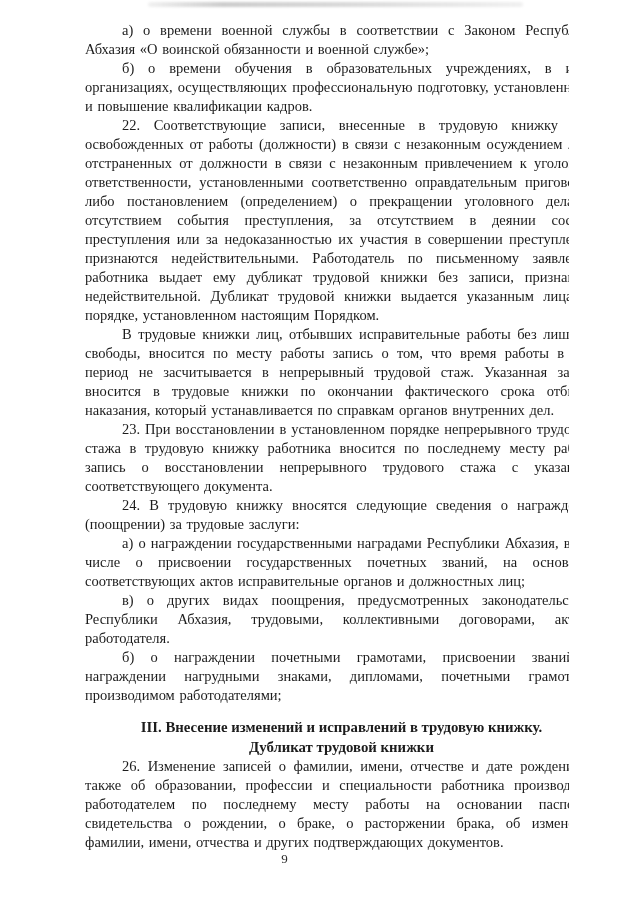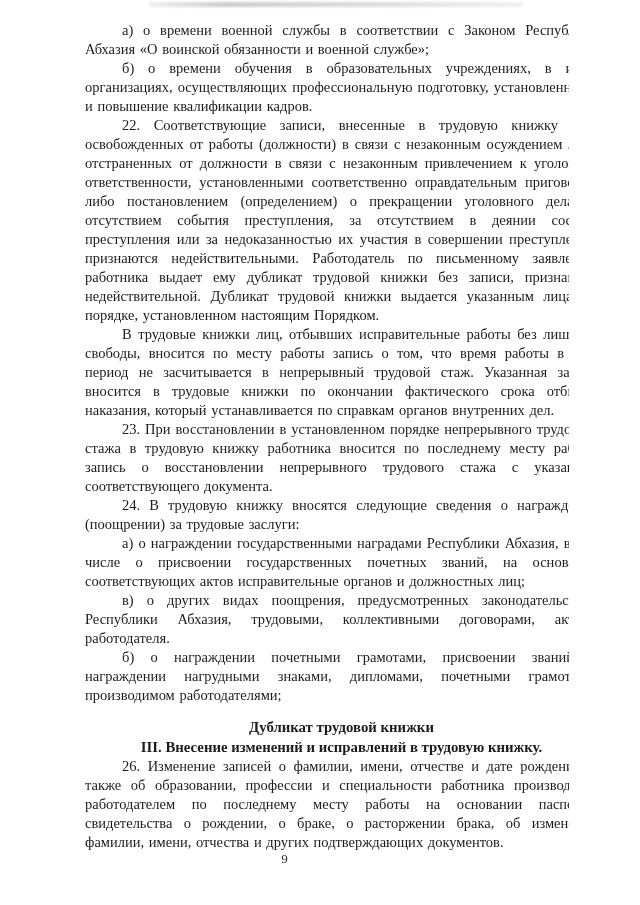--- a/index.html
+++ b/index.html
@@ -72,22 +72,22 @@
     <p>б) о времени обучения в образовательных учреждениях, в иных организациях, осуществляющих профессиональную подготовку, установленными и повышение квалификации кадров.</p>
     <p>22. Соответствующие записи, внесенные в трудовую книжку лиц, освобожденных от работы (должности) в связи с незаконным осуждением либо отстраненных от должности в связи с незаконным привлечением к уголовной ответственности, установленными соответственно оправдательным приговором либо постановлением (определением) о прекращении уголовного дела за отсутствием события преступления, за отсутствием в деянии состава преступления или за недоказанностью их участия в совершении преступления, признаются недействительными. Работодатель по письменному заявлению работника выдает ему дубликат трудовой книжки без записи, признанной недействительной. Дубликат трудовой книжки выдается указанным лицам в порядке, установленном настоящим Порядком.</p>
     <p>В трудовые книжки лиц, отбывших исправительные работы без лишения свободы, вносится по месту работы запись о том, что время работы в этот период не засчитывается в непрерывный трудовой стаж. Указанная запись вносится в трудовые книжки по окончании фактического срока отбытия наказания, который устанавливается по справкам органов внутренних дел.</p>
     <p>23. При восстановлении в установленном порядке непрерывного трудового стажа в трудовую книжку работника вносится по последнему месту работы запись о восстановлении непрерывного трудового стажа с указанием соответствующего документа.</p>
     <p>24. В трудовую книжку вносятся следующие сведения о награждении (поощрении) за трудовые заслуги:</p>
     <p>а) о награждении государственными наградами Республики Абхазия, в том числе о присвоении государственных почетных званий, на основании соответствующих актов исправительные органов и должностных лиц;</p>
     <p>в) о других видах поощрения, предусмотренных законодательством Республики Абхазия, трудовыми, коллективными договорами, актами работодателя.</p>
     <p>б) о награждении почетными грамотами, присвоении званий и награждении нагрудными знаками, дипломами, почетными грамотами, производимом работодателями;</p>
 
     <div class="section-heading">
+      <span class="line">III. Внесение изменений и исправлений в трудовую книжку.</span>
       <span class="line">Дубликат трудовой книжки</span>
-      <span class="line">III. Внесение изменений и исправлений в трудовую книжку.</span>
     </div>
 
     <p>26. Изменение записей о фамилии, имени, отчестве и дате рождения, а также об образовании, профессии и специальности работника производится работодателем по последнему месту работы на основании паспорта, свидетельства о рождении, о браке, о расторжении брака, об изменении фамилии, имени, отчества и других подтверждающих документов.</p>
 
   </div>
 
   <div class="page-number">9</div>
 
 </div>
 

